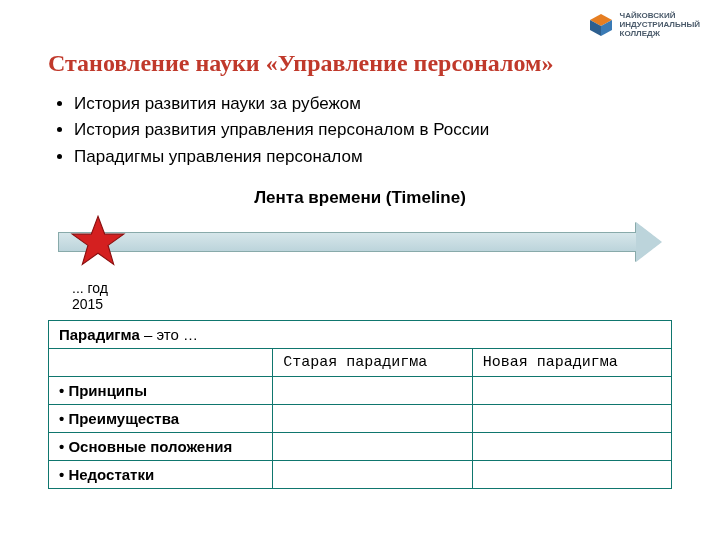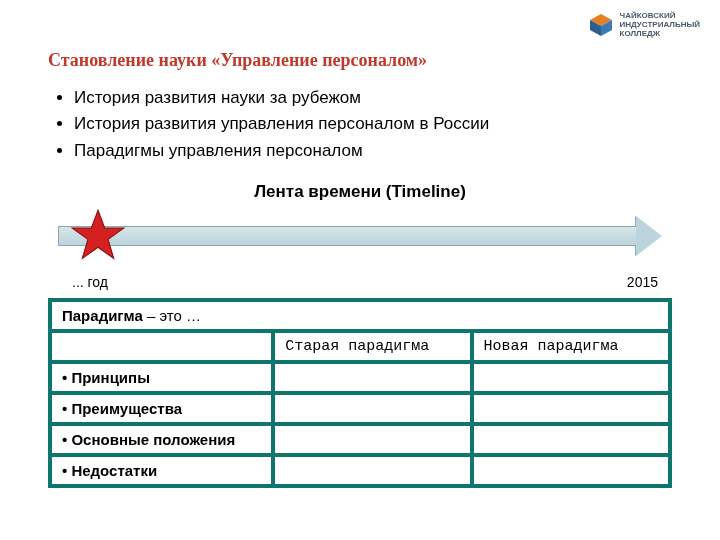--- a/index.html
+++ b/index.html
@@ -25,21 +25,21 @@
     font-size: 8px;
     line-height: 1.1;
     color: #4a5a6a;
     font-weight: 600;
   }
   .content {
     padding: 50px 48px 0 48px;
   }
   h1.title {
     margin: 0 0 14px 0;
-    font-size: 18px;
+    font-size: 24px;
     font-weight: 700;
     color: #c0392b;
     font-family: Georgia, "Times New Roman", serif;
   }
   ul.topics {
     margin: 0 0 18px 0;
     padding-left: 26px;
     font-size: 17px;
     line-height: 1.55;
   }
@@ -91,29 +91,30 @@
     top: -2px;
     left: 12px;
     width: 56px;
     height: 56px;
   }
   .timeline-labels {
     display: flex;
     justify-content: space-between;
     font-size: 14px;
     margin: 0 14px 8px 24px;
+    flex-direction: column;
   }
   table.paradigm {
     width: 100%;
     border-collapse: collapse;
     font-size: 15px;
     margin-top: 2px;
   }
   table.paradigm td, table.paradigm th {
-    border: 4px solid #0f766e;
+    border: 1px solid #0f766e;
     padding: 5px 10px;
     text-align: left;
     vertical-align: middle;
     height: 26px;
   }
   table.paradigm .header-row td {
     font-weight: 400;
   }
   table.paradigm .col-header {
     text-align: left;

